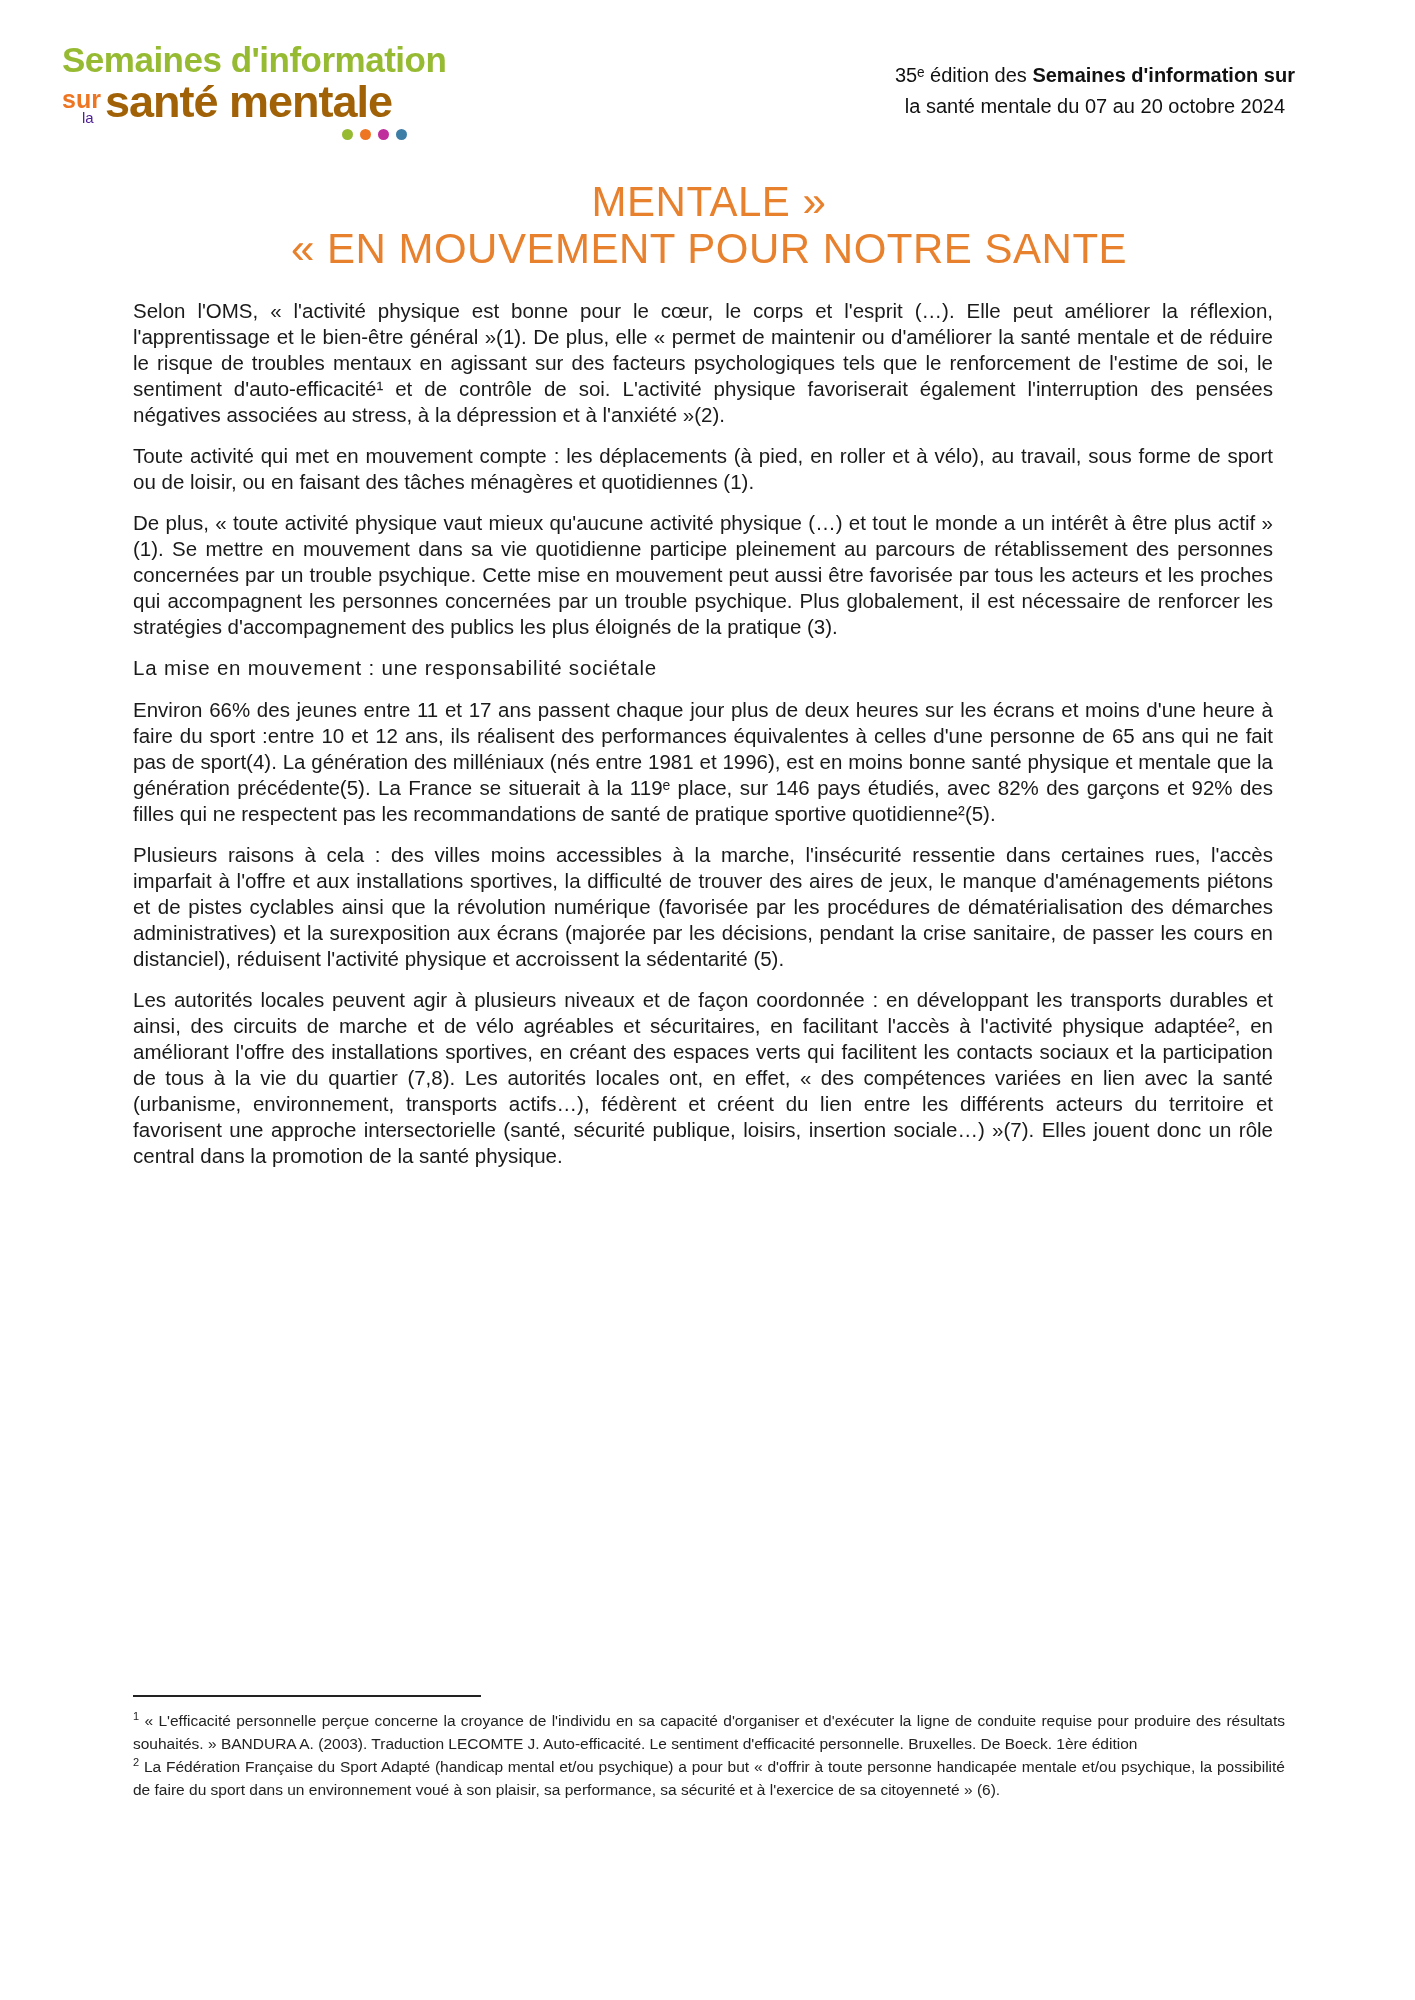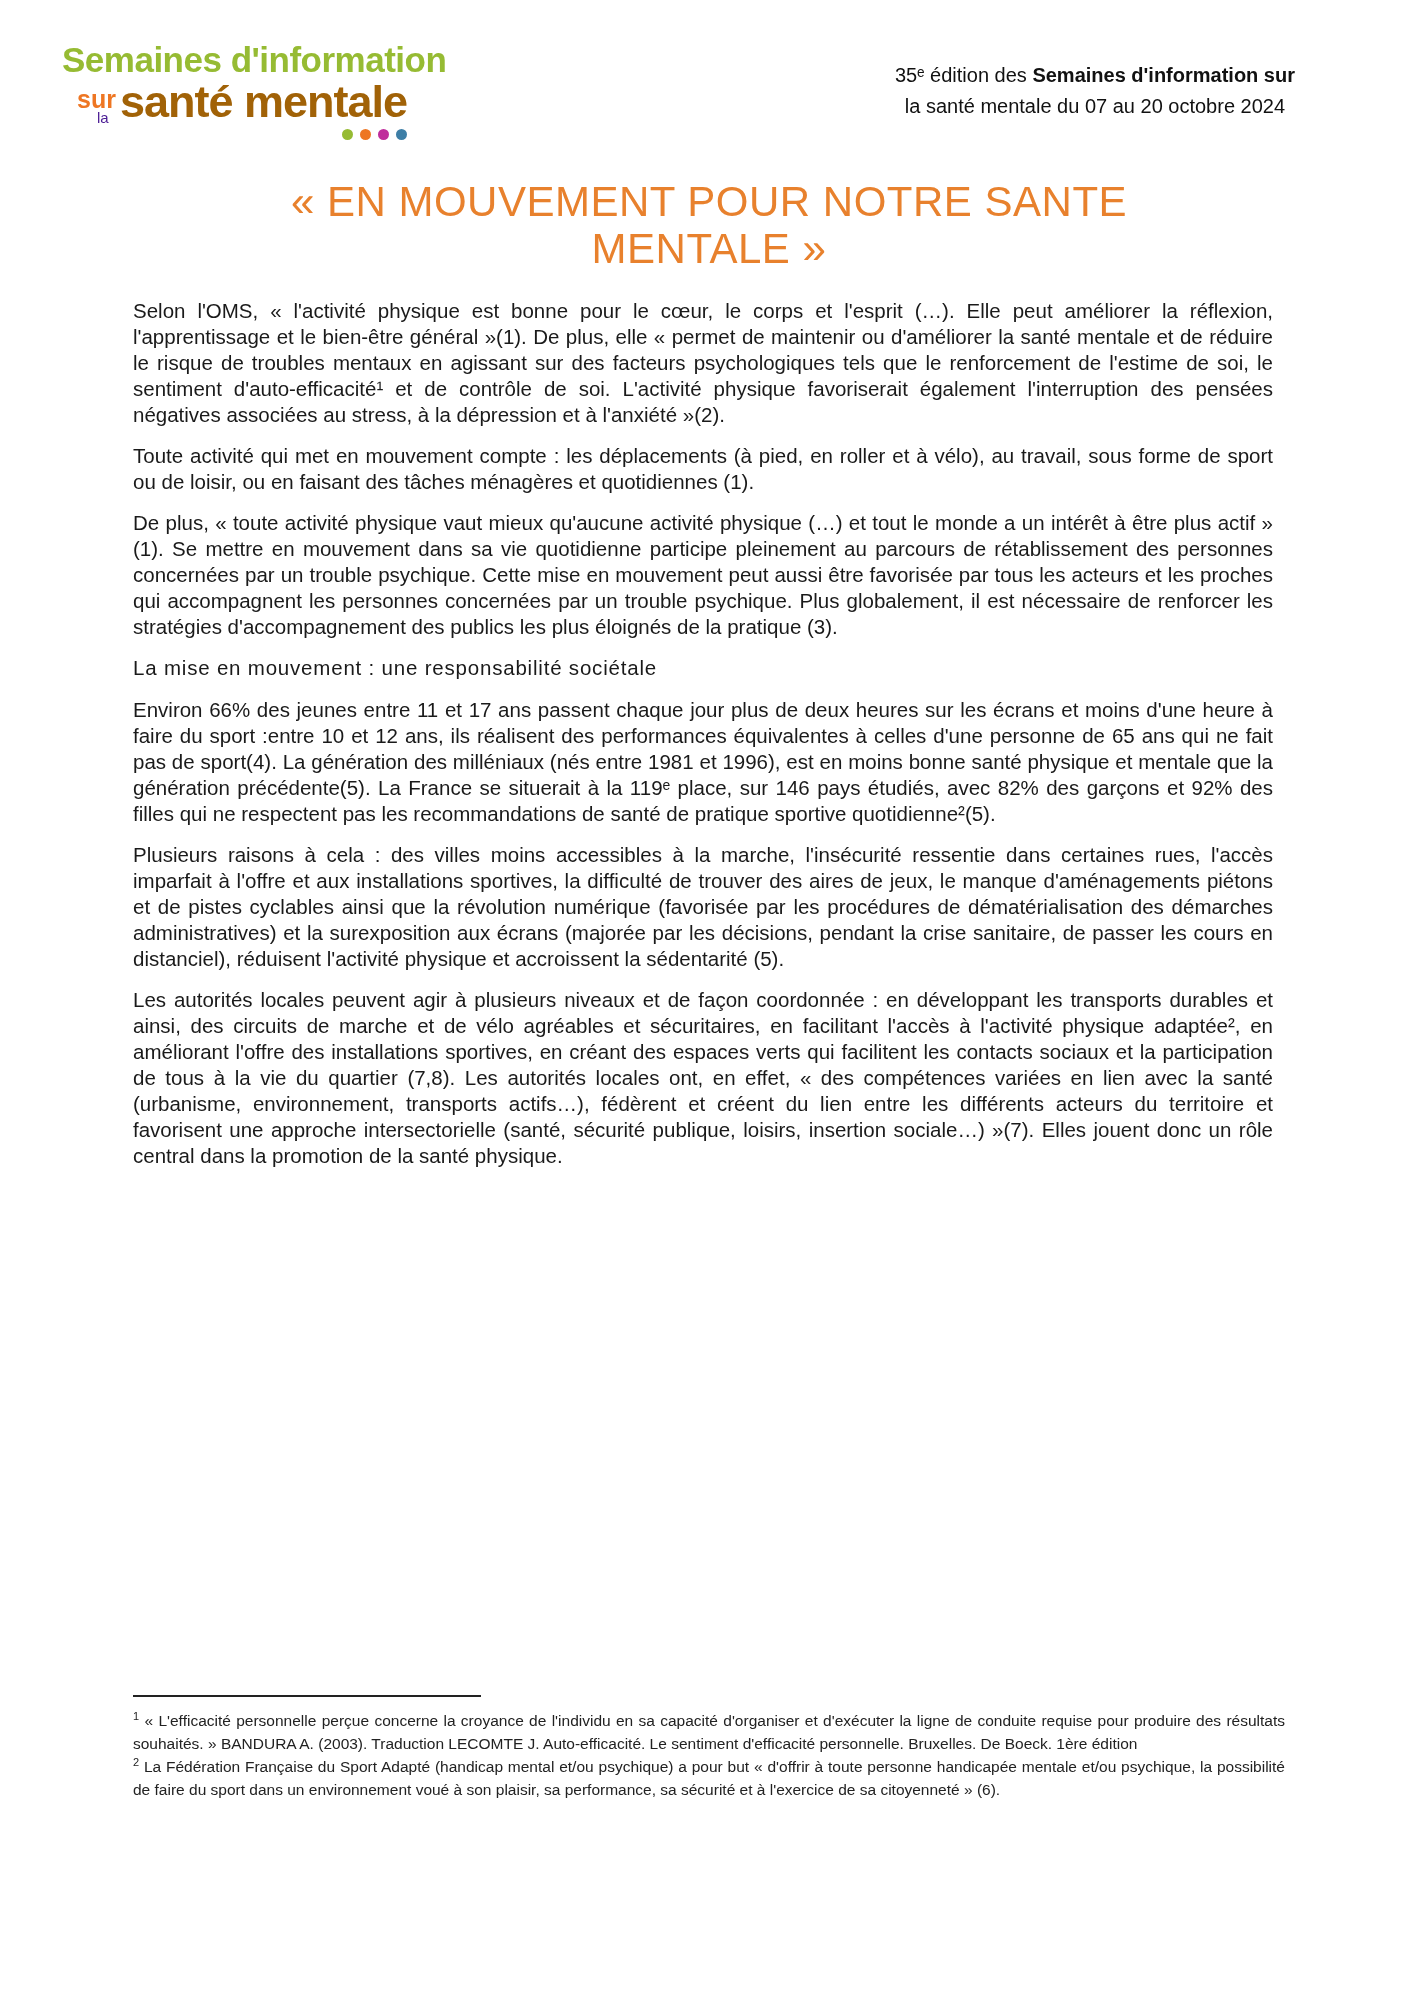--- a/index.html
+++ b/index.html
@@ -10,21 +10,21 @@
     background:#ffffff;
     font-family:"Liberation Sans", sans-serif;
     color:#1a1a1a;
     overflow:hidden;
   }
 
   
   .header{position:absolute;top:42px;left:62px;right:120px;display:flex;justify-content:space-between;align-items:flex-start;}
   .logo{position:relative;width:360px;line-height:1;}
   .logo-line1{font-size:35px;font-weight:bold;color:#96BB33;letter-spacing:-0.5px;white-space:nowrap;}
-  .logo-line2{display:flex;align-items:flex-end;margin-top:2px;justify-content:center;}
+  .logo-line2{display:flex;align-items:flex-end;margin-top:2px;}
   .logo-surla{display:flex;flex-direction:column;align-items:flex-start;margin-right:4px;}
   .logo-sur{font-size:25px;font-weight:bold;color:#EE7623;line-height:0.85;}
   .logo-la{font-size:15px;font-weight:normal;color:#4c1d95;line-height:0.9;margin-left:20px;}
   .logo-sante{font-size:45px;font-weight:bold;color:#a16207;letter-spacing:-1px;white-space:nowrap;}
   .logo-dots{display:flex;gap:7px;justify-content:flex-end;margin-top:5px;padding-right:10px;width:345px;}
   .dot{width:11px;height:11px;border-radius:50%;}
   .dot1{background:#96BB33}.dot2{background:#EE7623}.dot3{background:#C02D9C}.dot4{background:#3D7EA6}
 
   .header-right{margin-top:18px;text-align:center;font-size:20px;line-height:31px;color:#111;}
   .header-right .bold{font-weight:bold;}
@@ -82,22 +82,22 @@
     </div>
 
     <div class="header-right">
       <div><span>35ᵉ édition des </span><span class="bold">Semaines d'information sur</span></div>
       <div>la santé mentale du 07 au 20 octobre 2024</div>
     </div>
   </div>
 
   <div class="content">
     <h1 class="doc-title">
+      <span style="display:block">MENTALE »</span>
       <span style="display:block">« EN MOUVEMENT POUR NOTRE SANTE</span>
-      <span style="display:block">MENTALE »</span>
     </h1>
 
     <p>Selon l'OMS, « l'activité physique est bonne pour le cœur, le corps et l'esprit (…). Elle peut améliorer la réflexion, l'apprentissage et le bien-être général »(1). De plus, elle « permet de maintenir ou d'améliorer la santé mentale et de réduire le risque de troubles mentaux en agissant sur des facteurs psychologiques tels que le renforcement de l'estime de soi, le sentiment d'auto-efficacité¹ et de contrôle de soi. L'activité physique favoriserait également l'interruption des pensées négatives associées au stress, à la dépression et à l'anxiété »(2).</p>
     <p>Toute activité qui met en mouvement compte : les déplacements (à pied, en roller et à vélo), au travail, sous forme de sport ou de loisir, ou en faisant des tâches ménagères et quotidiennes (1).</p>
     <p>De plus, « toute activité physique vaut mieux qu'aucune activité physique (…) et tout le monde a un intérêt à être plus actif » (1). Se mettre en mouvement dans sa vie quotidienne participe pleinement au parcours de rétablissement des personnes concernées par un trouble psychique. Cette mise en mouvement peut aussi être favorisée par tous les acteurs et les proches qui accompagnent les personnes concernées par un trouble psychique. Plus globalement, il est nécessaire de renforcer les stratégies d'accompagnement des publics les plus éloignés de la pratique (3).</p>
 
     <p class="section-heading">La mise en mouvement : une responsabilité sociétale</p>
 
     <p>Environ 66% des jeunes entre 11 et 17 ans passent chaque jour plus de deux heures sur les écrans et moins d'une heure à faire du sport :entre 10 et 12 ans, ils réalisent des performances équivalentes à celles d'une personne de 65 ans qui ne fait pas de sport(4). La génération des milléniaux (nés entre 1981 et 1996), est en moins bonne santé physique et mentale que la génération précédente(5). La France se situerait à la 119ᵉ place, sur 146 pays étudiés, avec 82% des garçons et 92% des filles qui ne respectent pas les recommandations de santé de pratique sportive quotidienne²(5).</p>
     <p>Plusieurs raisons à cela : des villes moins accessibles à la marche, l'insécurité ressentie dans certaines rues, l'accès imparfait à l'offre et aux installations sportives, la difficulté de trouver des aires de jeux, le manque d'aménagements piétons et de pistes cyclables ainsi que la révolution numérique (favorisée par les procédures de dématérialisation des démarches administratives) et la surexposition aux écrans (majorée par les décisions, pendant la crise sanitaire, de passer les cours en distanciel), réduisent l'activité physique et accroissent la sédentarité (5).</p>

